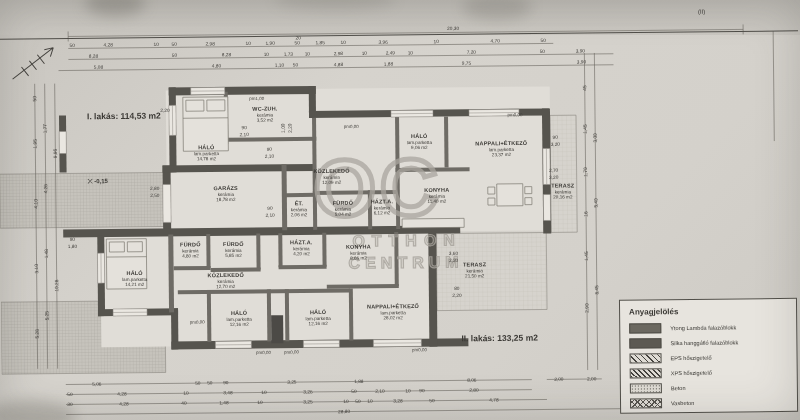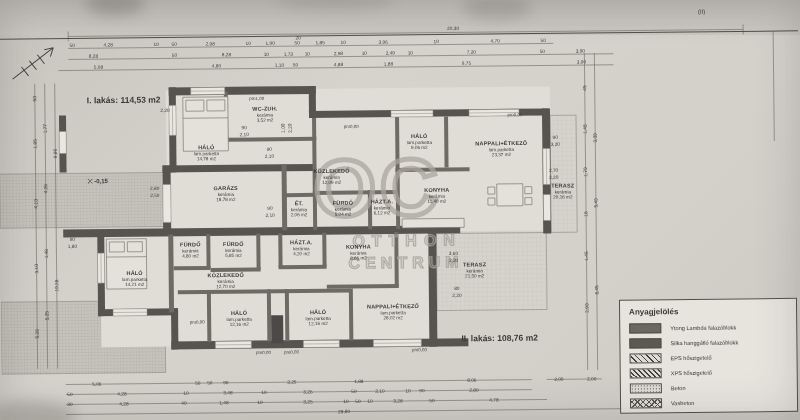--- a/index.html
+++ b/index.html
@@ -403,22 +403,22 @@
         <div class="dim" style="left: 72px; top: 243px;">1,80</div>
         <div class="marker" style="left: 258px; top: 97px;">pm1,00</div>
         <div class="marker" style="left: 352px; top: 126px;">pm0,00</div>
         <div class="marker" style="left: 516px; top: 116px;">pm0,00</div>
         <div class="marker" style="left: 196px; top: 320px;">pm0,00</div>
         <div class="marker" style="left: 262px; top: 351px;">pm0,00</div>
         <div class="marker" style="left: 290px; top: 351px;">pm0,00</div>
         <div class="marker" style="left: 418px; top: 350px;">pm0,00</div>
       </div>
 
-    <div class="flat-title" style="left:88px;top:92px">I. lakás: 114,53 m2</div>
-    <div class="flat-title" style="left:460px;top:334px">II. lakás: 108,76 m2</div>
+    <div class="flat-title" style="left:88px;top:108px">I. lakás: 114,53 m2</div>
+    <div class="flat-title" style="left:460px;top:334px">II. lakás: 133,25 m2</div>
     <div class="boundary-label" style="left:700px;top:12px">(II)</div>
     <div class="level" style="left:88px;top:175px">
       <span>⤫</span>
       <span>-0,15</span>
     </div>
 
     <div class="legend">
       <h3>Anyagjelölés</h3>
       <div id="legend-items">
           <div class="lrow">

